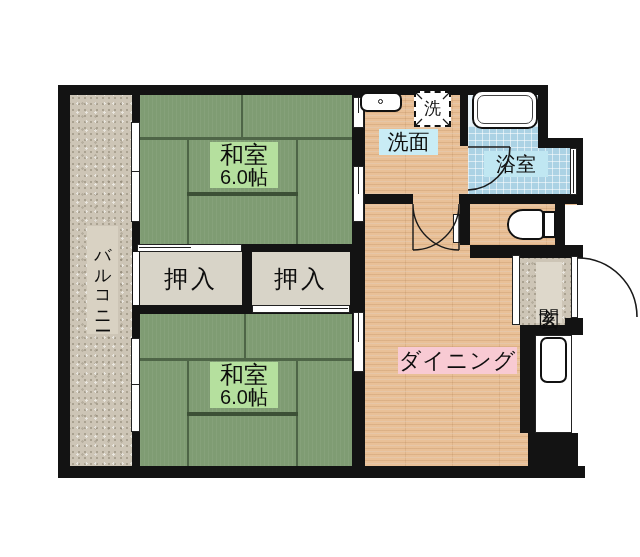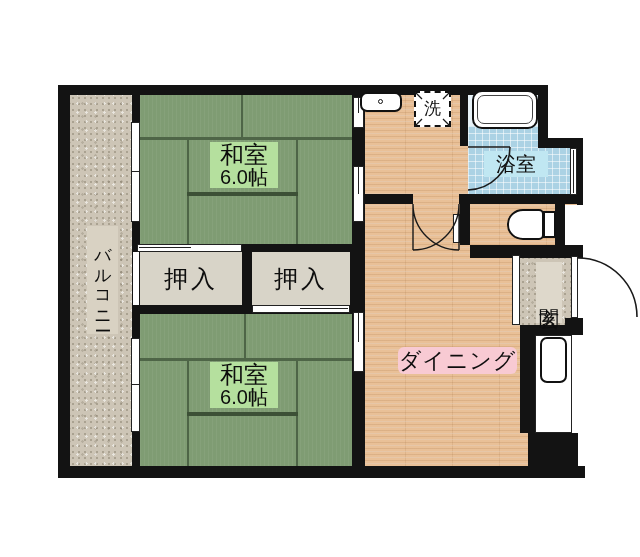--- a/index.html
+++ b/index.html
@@ -136,28 +136,29 @@
   </div>
 
   <div class="abs label" style="left:210px;top:362px;width:68px;height:46px;background:#b5e09e;flex-direction:column;">
     <span style="font-size:24px;">和室</span>
     <span style="font-size:20px;">6.0帖</span>
   </div>
 
   <div class="abs label" style="left:140px;top:264px;width:102px;height:30px;font-size:24px;letter-spacing:3px;">押入</div>
   <div class="abs label" style="left:252px;top:264px;width:98px;height:30px;font-size:24px;letter-spacing:3px;">押入</div>
 
+  <div class="abs label" style="left:379px;top:129px;width:59px;height:26px;background:#c9ecf5;font-size:21px;">洗面</div>
 
   <div class="abs label" style="left:416px;top:96px;width:33px;height:26px;font-size:17px;z-index:6;">洗</div>
 
   <div class="abs label" style="left:484px;top:151px;width:64px;height:26px;background:#c0e7f2;font-size:20px;">浴室</div>
 
   <div class="abs label vtext" style="left:536px;top:262px;width:26px;height:61px;background:#ded8cb;font-size:20px;">玄関</div>
 
-  <div class="abs label" style="left:398px;top:347px;width:119px;height:27px;background:#f8cad3;font-size:22px;letter-spacing:1px;border-radius:6px;">ダイニング</div>
+  <div class="abs label" style="left:398px;top:347px;width:119px;height:27px;background:#f8cad3;font-size:22px;letter-spacing:1px;">ダイニング</div>
 
   <svg id="arcs" width="640" height="557">
 
     <path d="M468,147 L510,147 M510,147 A43,43 0 0 1 468,190" stroke="#1a1a1a" stroke-width="1.6" fill="none"></path>
 
     <path d="M459,204 A46,46 0 0 1 413,250 M413,204 A46,46 0 0 0 459,250 M413,204 L413,250 M459,204 L459,250" stroke="#1a1a1a" stroke-width="1.4" fill="none"></path>
 
     <path d="M578,258 A59,59 0 0 1 637,317" stroke="#1a1a1a" stroke-width="1.6" fill="none"></path>
 
     <path d="M415,92 l7,7 M450,92 l-7,7 M415,126 l7,-7 M450,126 l-7,-7" stroke="#1a1a1a" stroke-width="1.3" fill="none"></path>

